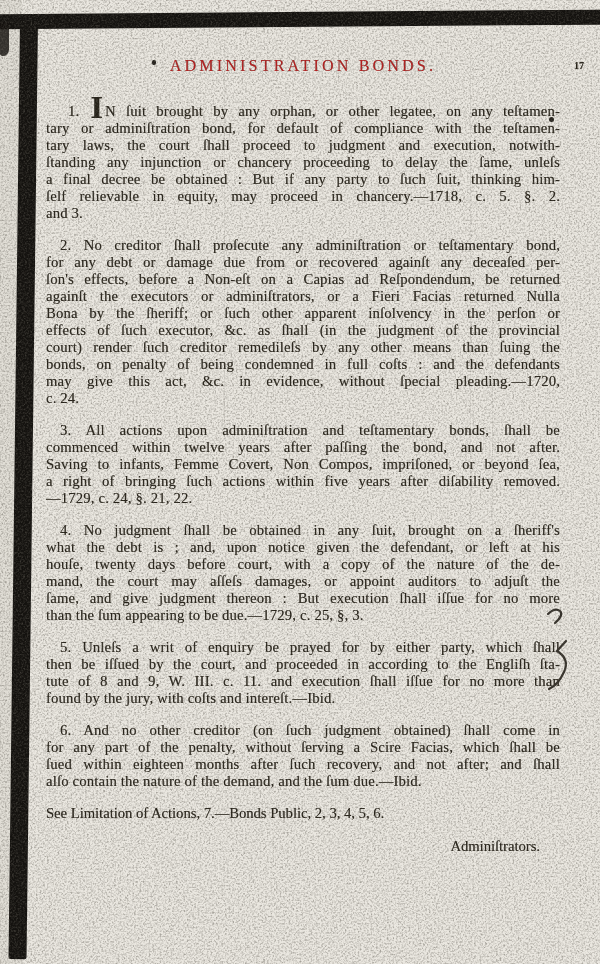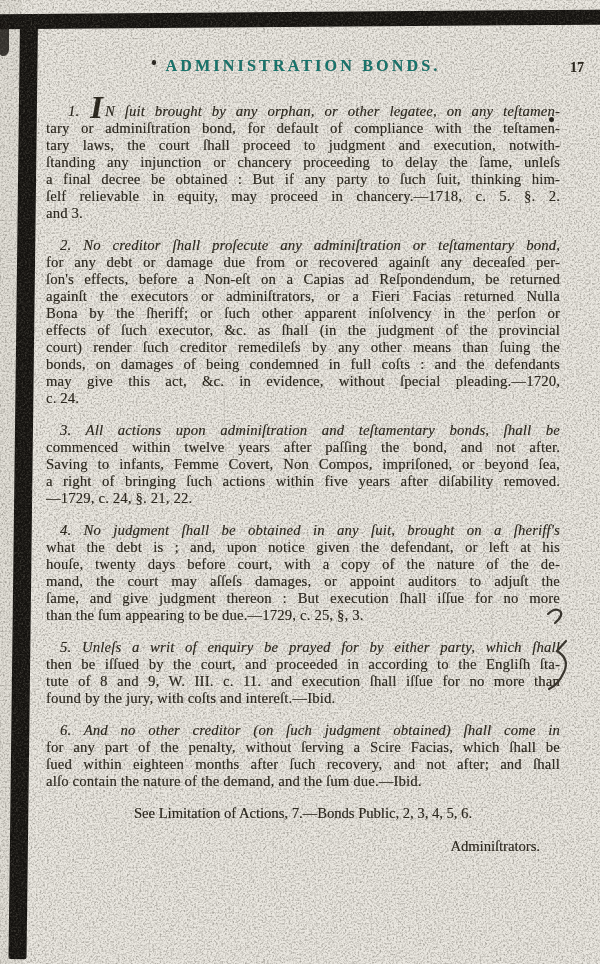--- a/index.html
+++ b/index.html
@@ -26,33 +26,33 @@
     opacity:0.5; pointer-events:none; }
   .ink-dot { position:absolute; background:#26231d; border-radius:50%; }
   .dot1 { left:549px; top:117px; width:5px; height:5px; }
   .dot2 { left:152px; top:60px; width:4px; height:5px; border-radius:40%; }
   .marks-svg { position:absolute; left:0; top:0; width:600px; height:964px;
     pointer-events:none; }
   
   .text-col { position:absolute; left:46px; top:57px; width:514px;
     color:#262219; text-shadow:0.3px 0.3px 0 rgba(45,38,28,0.45); }
   .title-row { position:relative; text-align:center; height:20px; margin-bottom:26px; }
-  .page-title { font-size:16px; font-weight:bold; letter-spacing:3.2px; color:#0f766e; }
-  .page-number { position:absolute; right:-24px; top:3px; font-size:14px; font-weight:bold;text-align:right; }
+  .page-title { font-size:16px; font-weight:normal; letter-spacing:3.2px; color:#b91c1c; }
+  .page-number { position:absolute; right:-24px; top:3px; font-size:10px; font-weight:bold;text-align:right; }
   .para { margin:0 0 15px 0; }
   .line { height:17px; line-height:17px; font-size:14.6px; letter-spacing:0.2px;
     text-align:justify; text-align-last:justify; white-space:normal; }
   .line.last { text-align-last:left; }
-  .line.first { padding-left:14px;font-style:italic; }
+  .line.first { padding-left:14px; }
   .para.p1 .line.first { padding-left:22px; }
   .i { }
   .init { font-size:32px; font-weight:bold; line-height:0; vertical-align:-2px;
     padding:0 2px 0 1px; }
   .see-line { margin-top:0; height:17px; line-height:17px; font-size:14.6px;
-    text-align:center; }
+    text-align:left; }
   .catchword { margin-top:16px; height:17px; line-height:17px; font-size:14.6px;
     text-align:right; padding-right:20px; }
 </style>
 </head>
 <body>
 
 <div class="left-strip"></div>
 <div class="top-band"></div>
 <div class="gutter-bar"></div>
 <div class="edge-blob"></div>
@@ -78,21 +78,21 @@
         <div class="line last"><span>and 3.</span></div>
       </div>
       <div class="para p2">
         <div class="line first"><span>2. No creditor ſhall proſecute any adminiſtration or teſtamentary bond,</span></div>
         <div class="line"><span>for any debt or damage due from or recovered againſt any deceaſed per-</span></div>
         <div class="line"><span>ſon's effects, before a </span><span class="i">Non-eſt</span><span> on a </span><span class="i">Capias ad Reſpondendum</span><span>, be returned</span></div>
         <div class="line"><span>againſt the executors or adminiſtrators, or a </span><span class="i">Fieri Facias</span><span> returned </span><span class="i">Nulla</span></div>
         <div class="line"><span class="i">Bona</span><span> by the ſheriff; or ſuch other apparent inſolvency in the perſon or</span></div>
         <div class="line"><span>effects of ſuch executor, &amp;c. as ſhall (in the judgment of the provincial</span></div>
         <div class="line"><span>court) render ſuch creditor remedileſs by any other means than ſuing the</span></div>
-        <div class="line"><span>bonds, on damages of being condemned in full coſts : and the defendants</span></div>
+        <div class="line"><span>bonds, on penalty of being condemned in full coſts : and the defendants</span></div>
         <div class="line"><span>may give this act, &amp;c. in evidence, without ſpecial pleading.—1720,</span></div>
         <div class="line last"><span>c. 24.</span></div>
       </div>
       <div class="para p3">
         <div class="line first"><span>3. All actions upon adminiſtration and teſtamentary bonds, ſhall be</span></div>
         <div class="line"><span>commenced within twelve years after paſſing the bond, and not after.</span></div>
         <div class="line"><span>Saving to infants, </span><span class="i">Femme Covert, Non Compos</span><span>, impriſoned, or beyond ſea,</span></div>
         <div class="line"><span>a right of bringing ſuch actions within five years after diſability removed.</span></div>
         <div class="line last"><span>—1729, c. 24, §. 21, 22.</span></div>
       </div>

